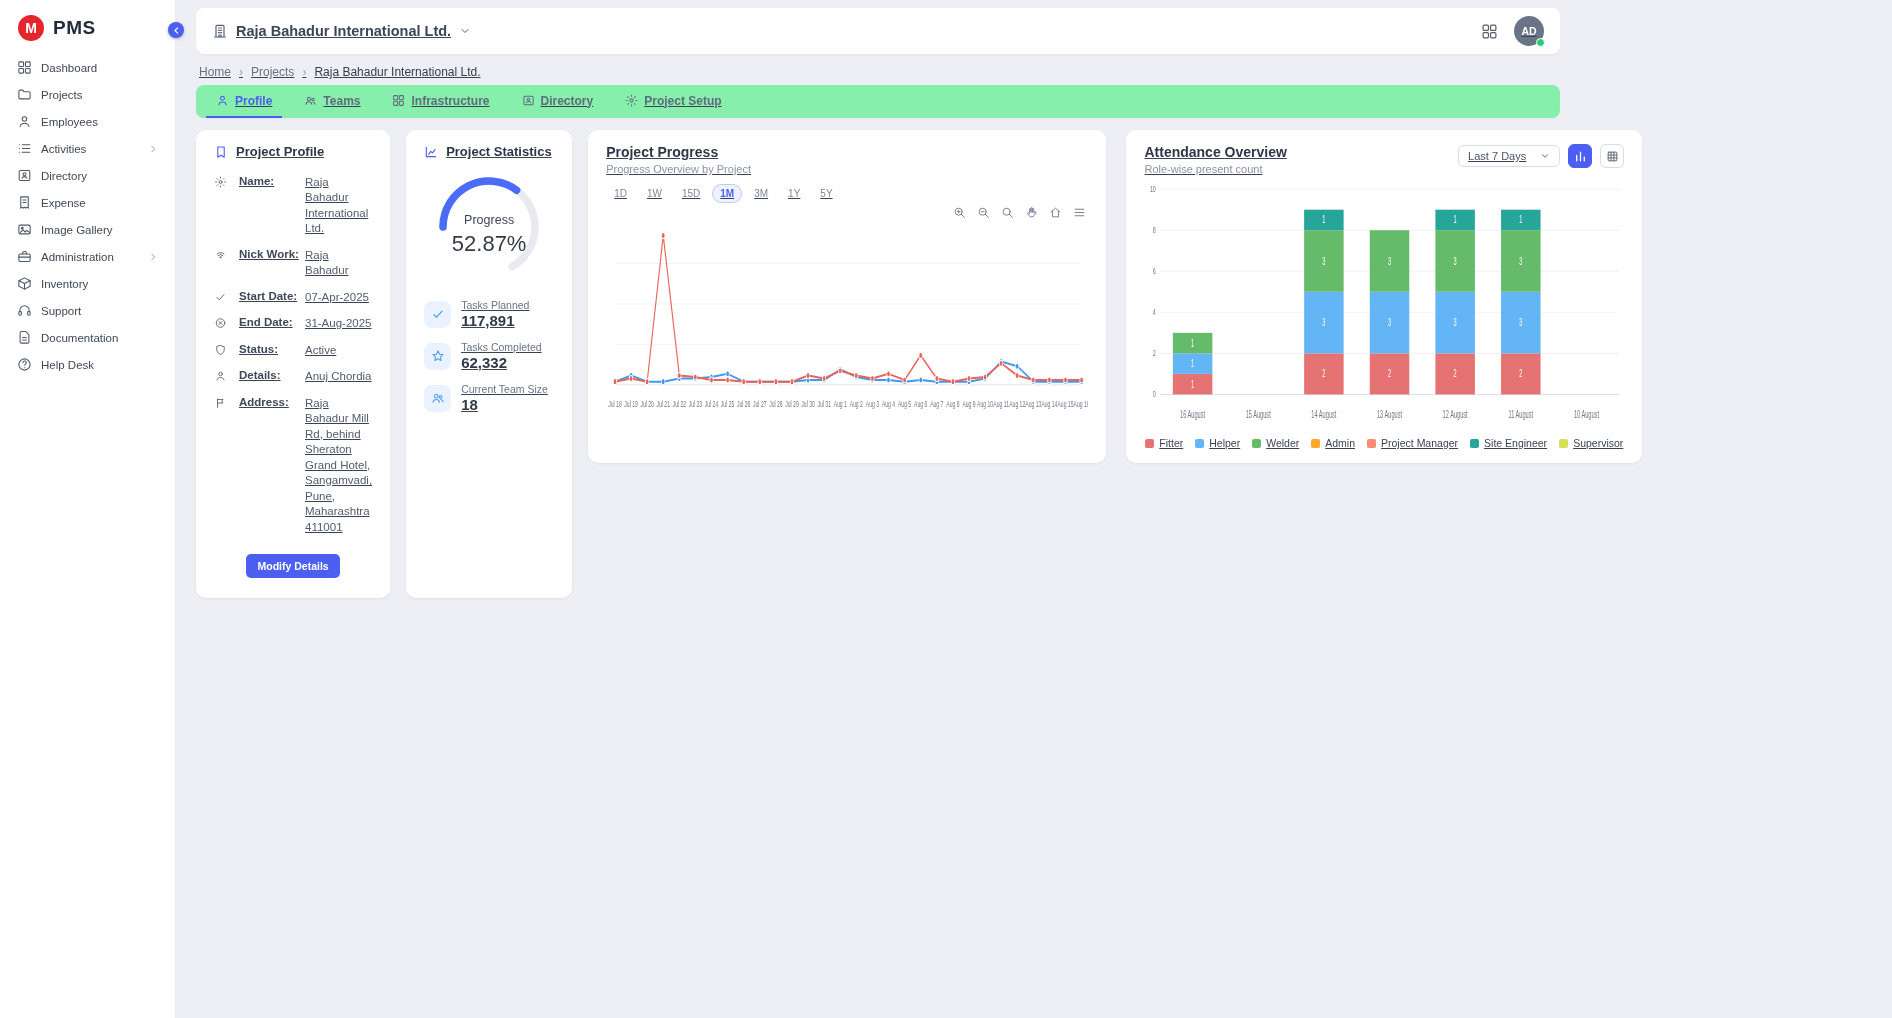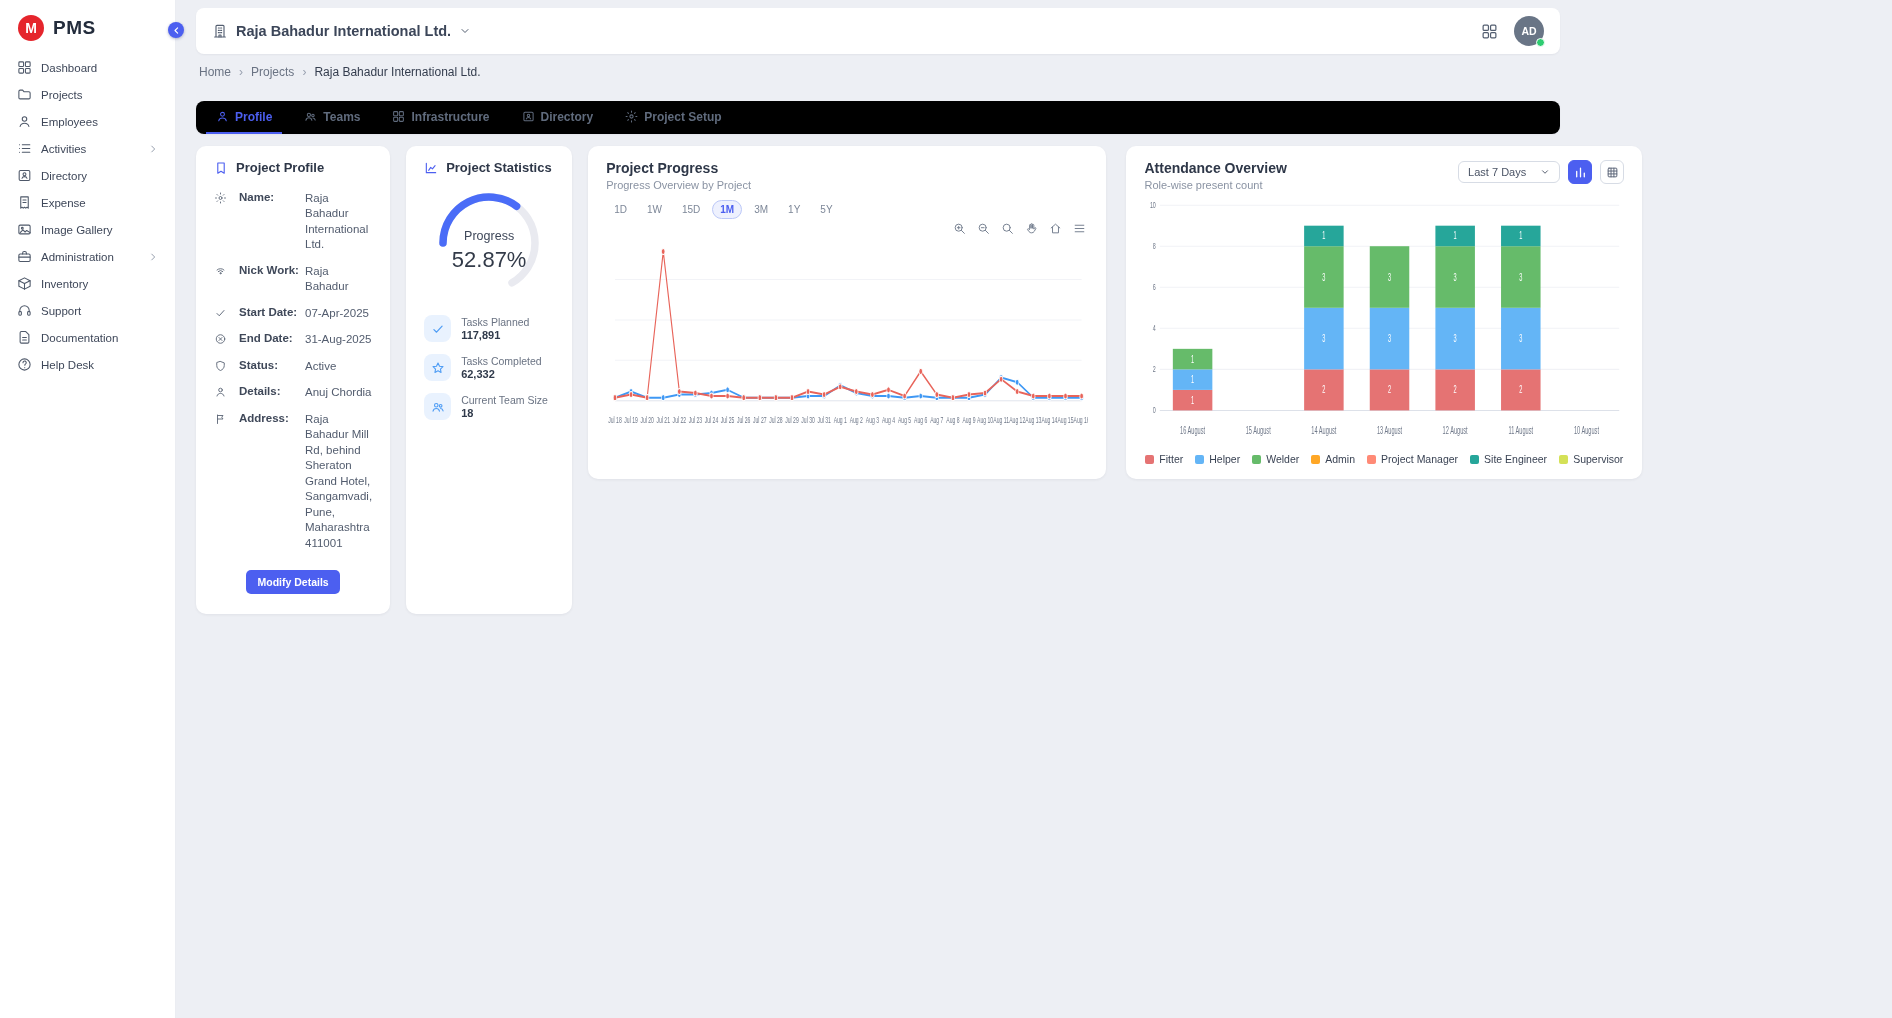--- a/index.html
+++ b/index.html
@@ -13,36 +13,36 @@
   .logo-row { display:flex; align-items:center; gap:9px; padding:15px 18px 12px 18px; }
   .logo-mark { width:26px; height:26px; border-radius:50%; background:#e5252c; color:#fff; font-weight:800; font-size:14px; display:flex; align-items:center; justify-content:center; }
   .logo-text { font-size:19px; font-weight:800; color:#232c3c; letter-spacing:.5px; }
   .menu { list-style:none; padding:2px 8px; }
   .menu-item { display:flex; align-items:center; gap:9px; padding:5px 9px; margin-bottom:2px; border-radius:6px; font-size:11.5px; color:#3e4759; cursor:pointer; }
   .menu-item .mi { color:#4e5869; flex:0 0 auto; }
   .menu-item .chev { margin-left:auto; color:#8d96a6; }
   .collapse-btn { position:fixed; left:168px; top:22px; width:16px; height:16px; border-radius:50%; background:#4c5ff0; color:#fff; display:flex; align-items:center; justify-content:center; z-index:5; cursor:pointer; box-shadow:0 1px 3px rgba(40,50,120,.35); }
 
   
-  .page { margin-left:176px; padding:8px 0 0 20px; width:1384px; }
+  .page { margin-left:176px; padding:8px 0 0 20px; width:1384px;text-decoration:underline; }
   .topbar { width:1364px; height:46px; background:#fff; border-radius:8px; box-shadow:0 1px 2px rgba(16,24,40,.05); display:flex; align-items:center; justify-content:space-between; padding:0 16px; }
   .topbar-left { display:flex; align-items:center; gap:8px; }
   .company-name { font-size:14.5px; font-weight:700; color:#3c4659; }
   .topbar-right { display:flex; align-items:center; gap:16px; }
   .icon-gray { color:#535e70; }
   .avatar-wrap { position:relative; width:30px; height:30px; cursor:pointer; }
   .avatar { width:30px; height:30px; border-radius:50%; background:#697586; color:#fff; font-size:10.5px; font-weight:700; display:flex; align-items:center; justify-content:center; }
   .online-dot { position:absolute; right:-1px; bottom:-1px; width:9px; height:9px; border-radius:50%; background:#2ecc71; border:1.5px solid #fff; }
 
   .breadcrumb { display:flex; align-items:center; gap:8px; margin:11px 0 0 3px; font-size:12px; }
   .crumb { color:#6a7383; cursor:pointer; }
   .crumb.current { color:#343d4e; cursor:default; }
   .crumb-sep { color:#9aa2b1; font-size:12px; }
 
-  .tabbar { width:1364px; margin-top:22px; background:#000000; border-radius:8px; box-shadow:0 1px 2px rgba(16,24,40,.04); display:flex; align-items:stretch; gap:12px; padding:0 10px; height:33px; }
+  .tabbar { width:1364px; margin-top:6px; background:#86efac; border-radius:8px; box-shadow:0 1px 2px rgba(16,24,40,.04); display:flex; align-items:stretch; gap:12px; padding:0 10px; height:33px; }
   .tab { display:flex; align-items:center; gap:6px; padding:0 10px; font-size:12px; font-weight:600; color:#606b7d; cursor:pointer; border-bottom:2px solid transparent; }
   .tab.active { color:#4c5ff0; border-bottom-color:#4c5ff0; }
 
   .main { margin-top:12px; width:1364px; display:flex; gap:16px; align-items:flex-start; }
   .col-left { width:442px; display:flex; gap:16px; }
   .col-right { flex:1; display:flex; flex-direction:row; gap:20px; }
   .card { background:#fff; border-radius:10px; box-shadow:0 1px 3px rgba(16,24,40,.06); padding:14px 18px; }
   .card-title-row { display:flex; align-items:center; gap:8px; font-size:13px; font-weight:700; color:#2e3748; }
   .card-title-row .ti { color:#4c5ff0; }
 
@@ -56,21 +56,21 @@
   .btn-primary { background:#4c5ff0; color:#fff; border:none; border-radius:5px; font-size:10.5px; font-weight:600; padding:6px 11px; cursor:pointer; font-family:"Liberation Sans", sans-serif; }
 
   
   .gauge-wrap { position:relative; width:130px; margin:10px auto 0; height:112px; }
   .gauge-label { position:absolute; top:44px; left:0; width:100%; text-align:center; font-size:12.5px; color:#3e4759; }
   .gauge-value { position:absolute; top:62px; left:0; width:100%; text-align:center; font-size:22px; color:#333b49; }
   .stats-list { margin-top:18px; display:flex; flex-direction:column; gap:12px; }
   .stat-row { display:flex; align-items:center; gap:10px; }
   .stat-icon-box { width:27px; height:27px; border-radius:8px; background:#e9f2fe; color:#4f9df5; display:flex; align-items:center; justify-content:center; }
   .stat-label { font-size:10.5px; color:#6a7383; }
-  .stat-value { font-size:11px; font-weight:700; color:#303a4b; margin-top:1px; }
+  .stat-value { font-size:15px; font-weight:700; color:#303a4b; margin-top:1px; }
   .stats-pad-bottom { height:58px; }
 
   
   .chart-card { position:relative; }
   .chart-title { font-size:14px; font-weight:700; color:#2e3748; }
   .chart-subtitle { font-size:11px; color:#8a93a3; margin-top:3px; }
   .ranges { display:flex; align-items:center; gap:4px; margin-top:9px; }
   .range-btn { font-size:10px; color:#7d8798; padding:3px 7px; border-radius:11px; border:1px solid transparent; cursor:pointer; }
   .range-btn.active { color:#4c5ff0; background:#eef1fe; border-color:#bcc8f8; font-weight:600; }
   .chart-toolbar { position:absolute; top:76px; right:20px; display:flex; align-items:center; gap:11px; color:#747e8f; }

